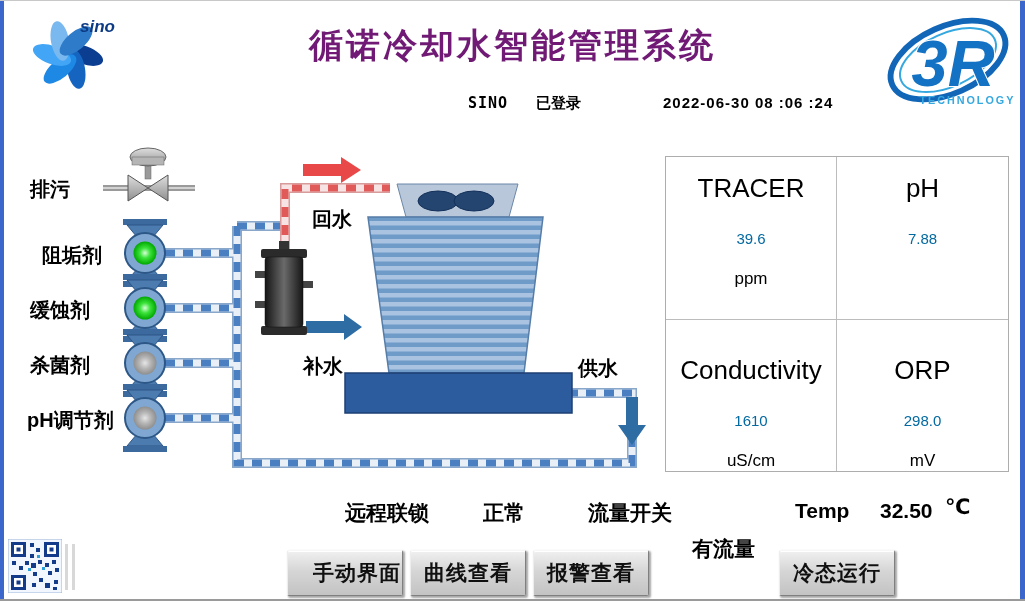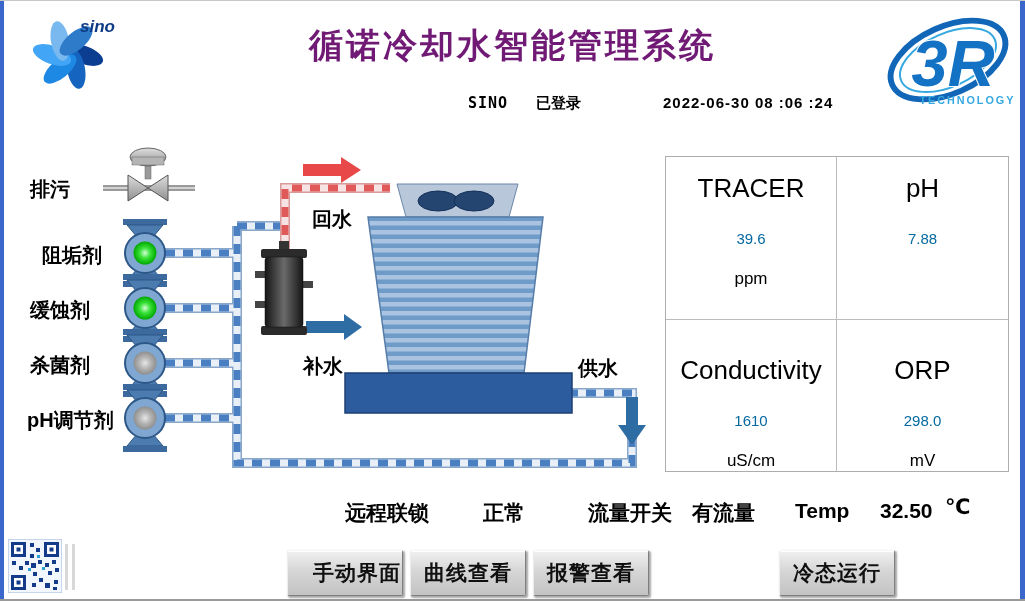--- a/index.html
+++ b/index.html
@@ -52,21 +52,21 @@
   .cell.bl { border-left:1px solid #bcbcbc; }
   .cell.bt { border-top:1px solid #bcbcbc;justify-content:flex-end; }
   .cell .name  { margin-top:16px; font-size:26px; font-weight:500; color:#000; }
   .cell .value { margin-top:26px; font-size:15px; color:#0369a1; }
   .cell .unit  { margin-top:22px; font-size:17px; color:#000; }
 
   .st { position:absolute; top:498px; font-size:21px; font-weight:700; color:#000; white-space:nowrap; }
   #st-interlock-label { left:345px; }
   #st-interlock-value { left:483px; }
   #st-flow-label      { left:577px;margin-left:11px; }
-  #st-flow-value      { left:692px; }
+  #st-flow-value      { left:692px;margin-top:36px; }
   #st-temp-label      { left:795px; }
   #st-temp-value      { left:880px; }
   #st-temp-unit       { left:945px; top:494px; }
 
   .hmi-btn {
     position:absolute; top:549px; width:116px; height:46px;
     background:linear-gradient(180deg,#f0f0f0 0%,#d6d6d6 45%,#c3c3c3 100%);
     border:1px solid #7f7f7f; border-top-color:#f7f7f7; border-left-color:#ededed;
     border-radius:2px; box-shadow:1.5px 1.5px 2px rgba(0,0,0,.35), inset 0 1px 0 #ffffff;
     font-size:21px; font-weight:700; color:#101010; letter-spacing:1px;

